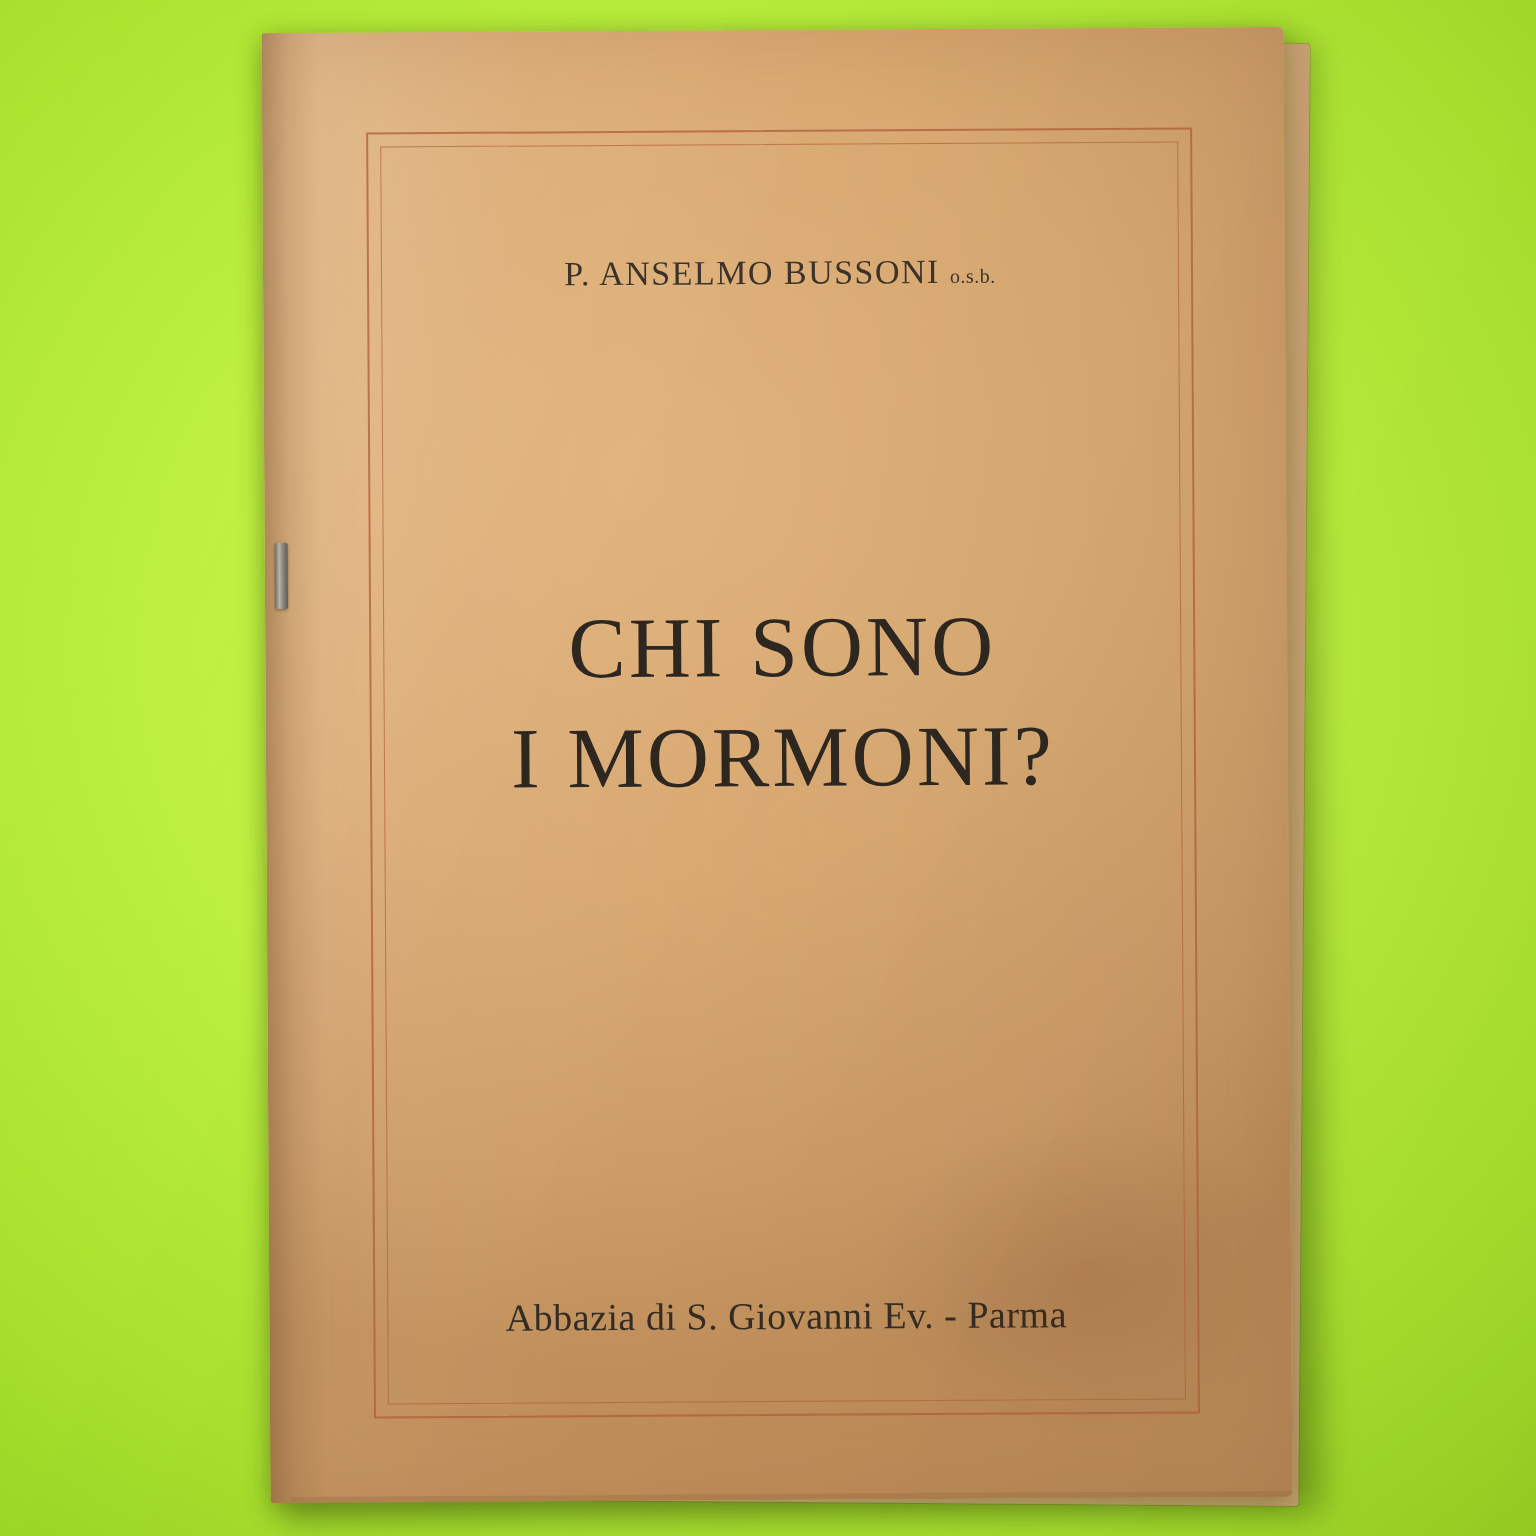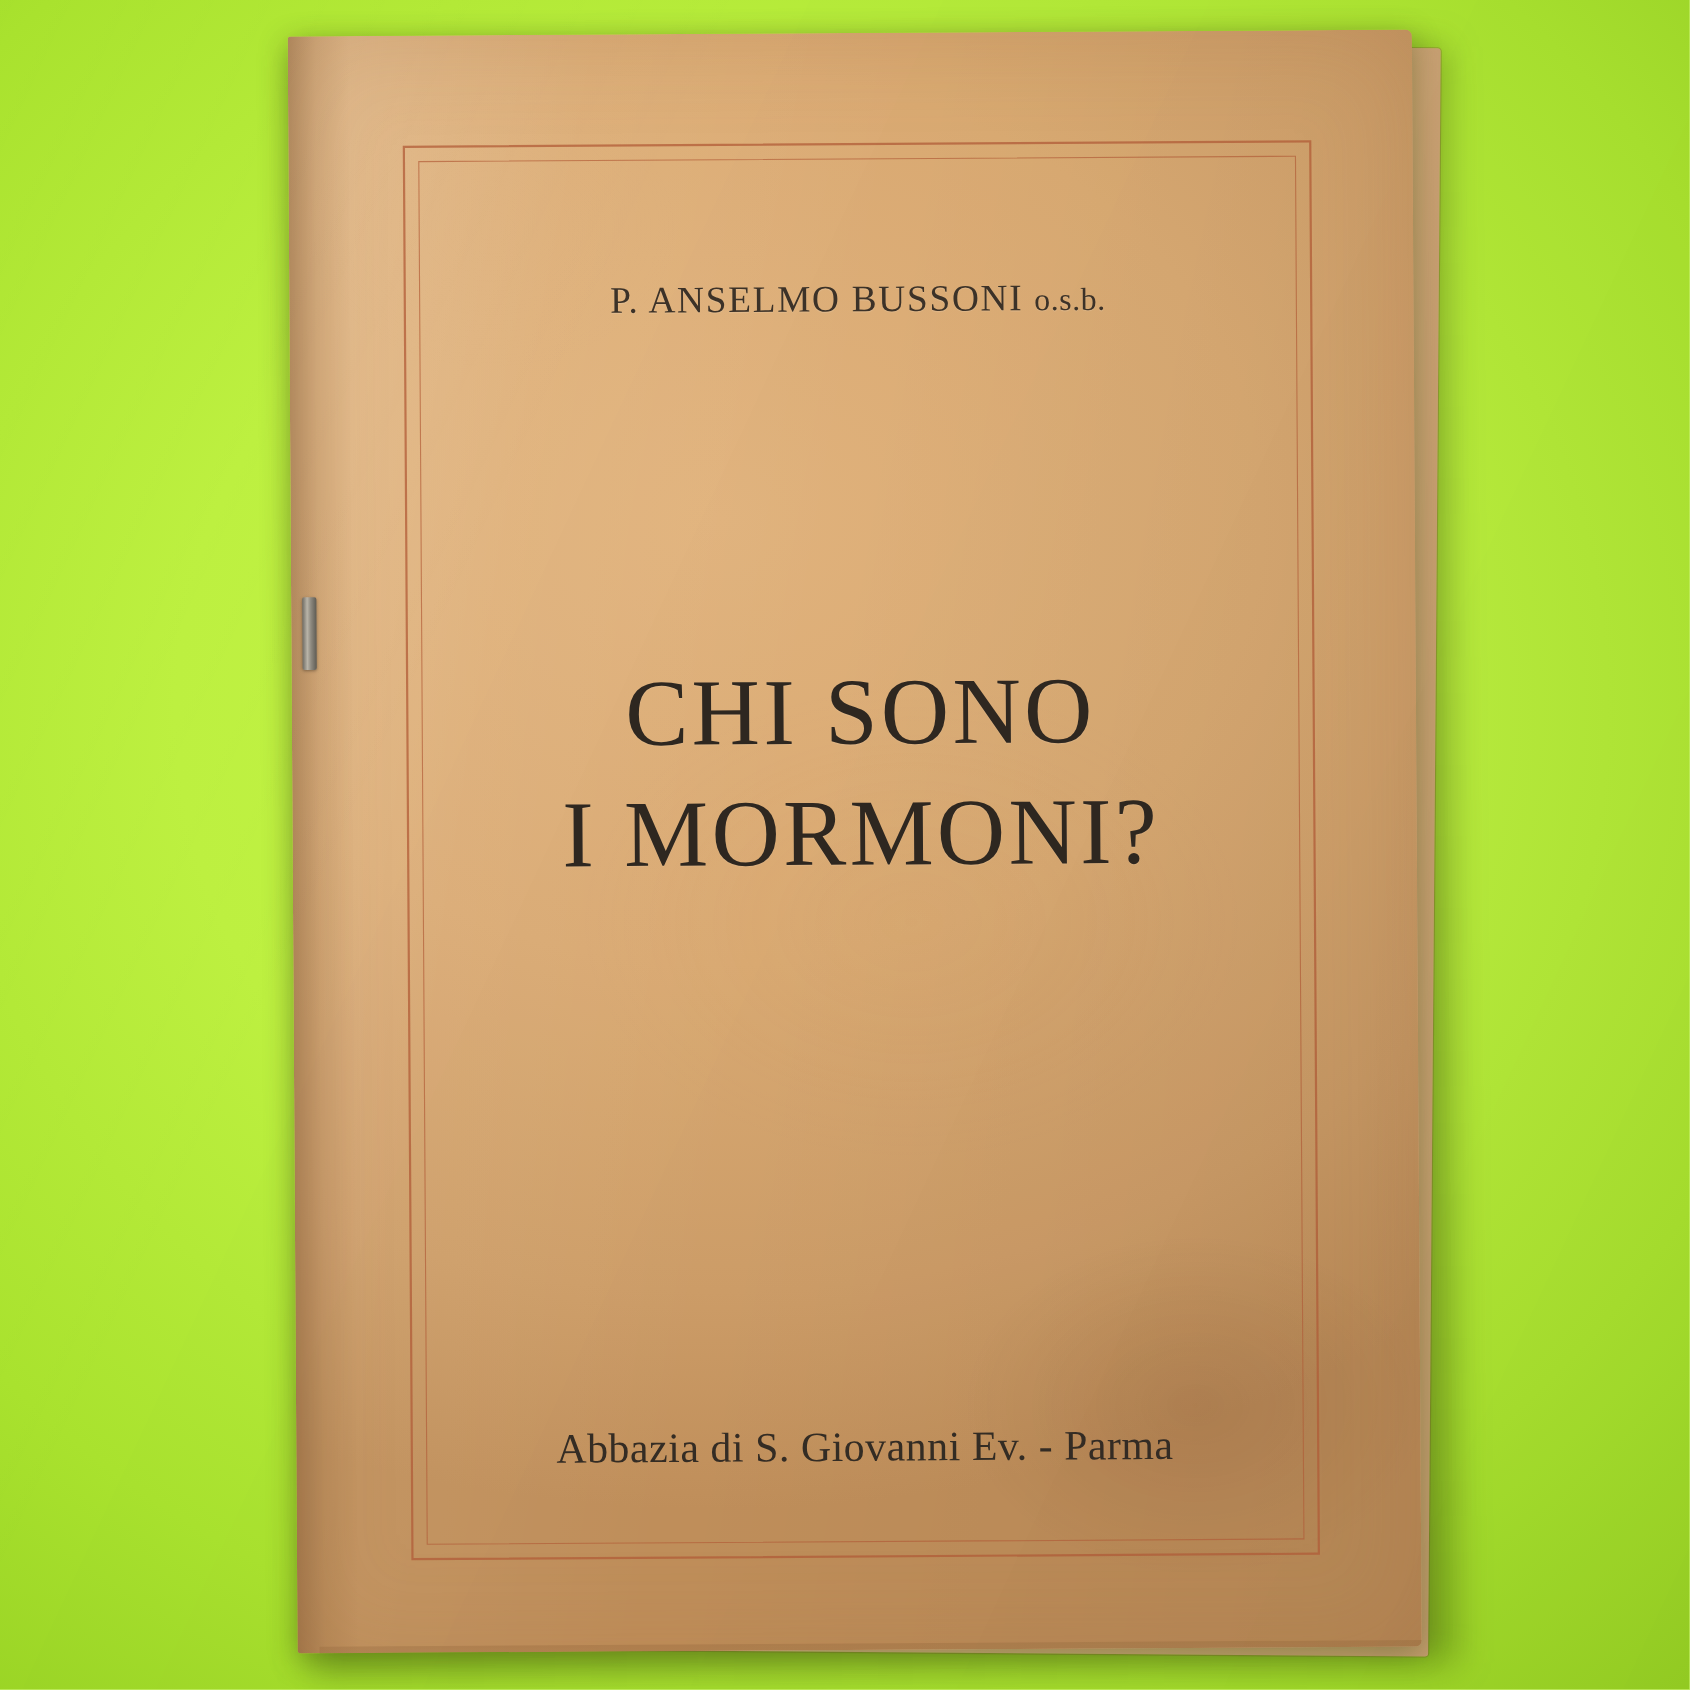--- a/index.html
+++ b/index.html
@@ -152,21 +152,21 @@
     margin-top: 110px;
     font-size: 34px;
     letter-spacing: 1.5px;
     color: #3c3228;
     text-align: center;
     font-family: "Liberation Serif", serif;
     white-space: nowrap;
     text-shadow: 0 1px 0 rgba(255,255,255,0.12);
   }
   .author .small {
-    font-size: 29px;
+    font-size: 20px;
     letter-spacing: 0.5px;
   }
 
   .title {
     margin-top: 300px;
     text-align: center;
     color: #2e2720;
     font-size: 86px;
     line-height: 1.28;
     letter-spacing: 3px;

